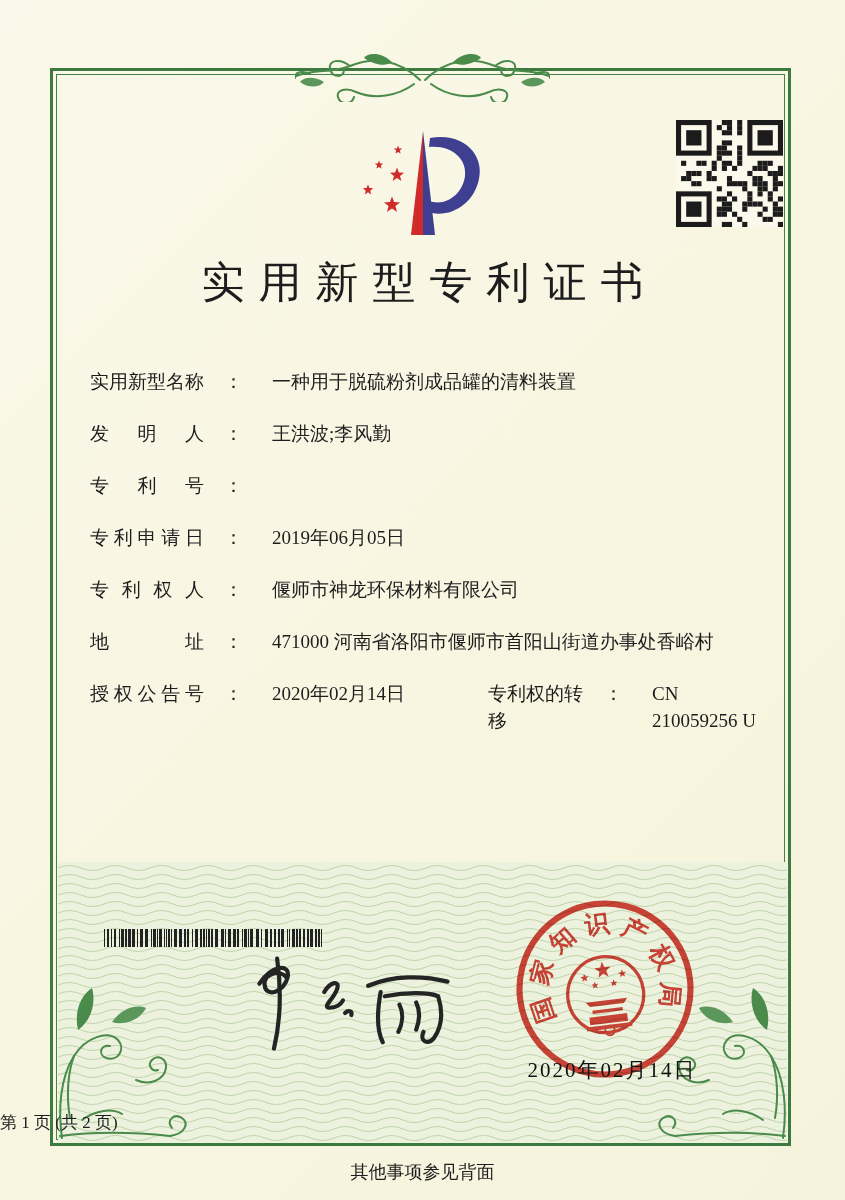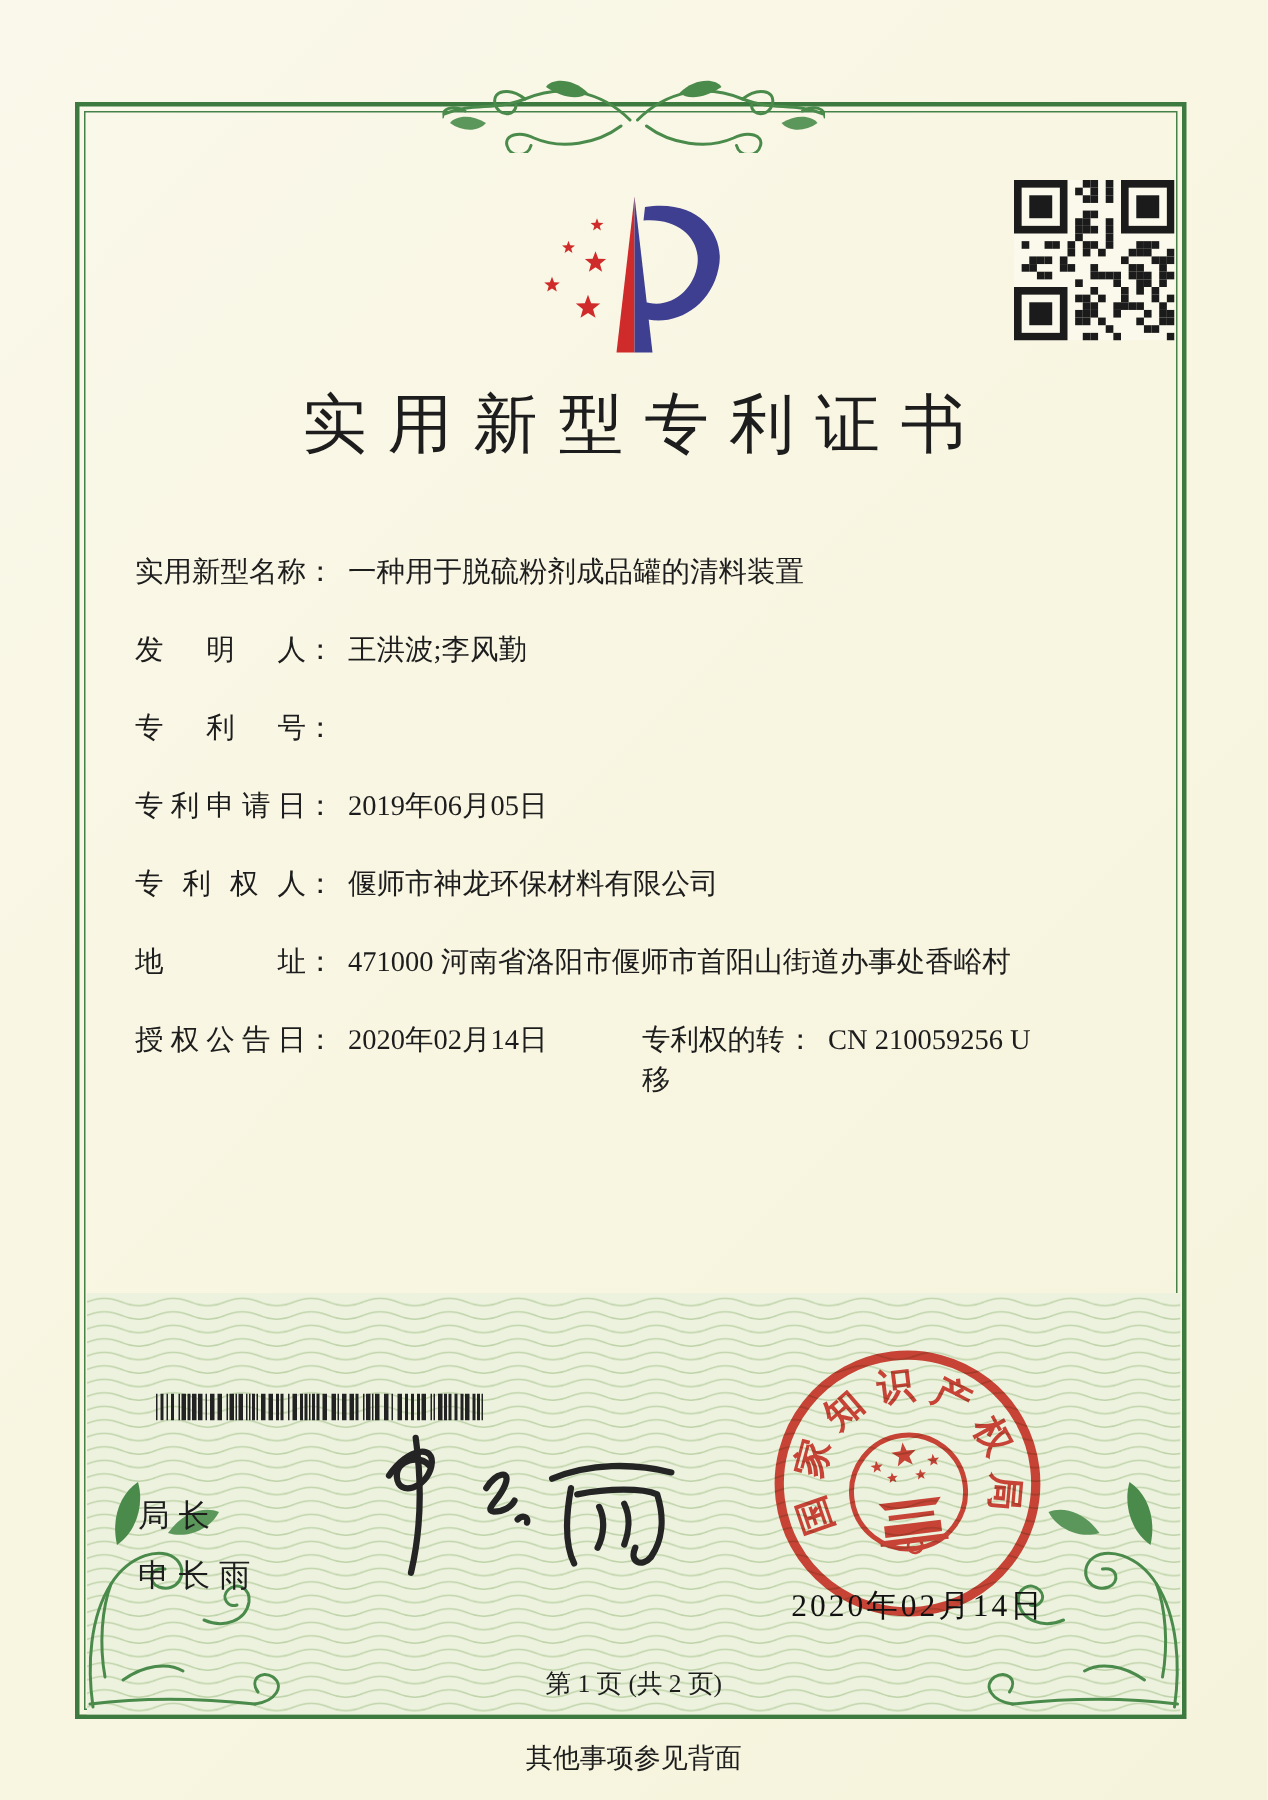--- a/index.html
+++ b/index.html
@@ -9,38 +9,38 @@
   
   .frame{position:absolute;left:50px;top:68px;width:735px;height:1072px;border:3px solid #3c7a40;}
   .frame-inner{position:absolute;inset:3px;border:1px solid #44824a;}
   
   .wave-band{position:absolute;left:58px;top:862px;width:729px;height:281px;z-index:1;}
   
   .cert-no{position:absolute;left:78px;top:130px;font-size:20px;letter-spacing:4px;z-index:2;}
   .title{position:absolute;left:0;top:254px;width:100%;text-align:center;font-size:43px;font-weight:normal;
          letter-spacing:14px;text-indent:14px;z-index:2;}
   .fields{position:absolute;left:90px;top:368px;width:670px;font-size:19px;z-index:2;}
-  .frow{display:flex;line-height:27px;margin-bottom:25px;}
+  .frow{display:flex;line-height:27px;margin-bottom:25px;gap:20px;}
   .flabel{display:inline-block;width:114px;flex:none;text-align:justify;text-align-last:justify;}
   .flabel2{display:inline-block;width:96px;flex:none;}
   .colon{flex:none;margin-right:9px;}
   .fvalue{flex:1;}
   .w-fixed{flex:none;width:196px;}
   .paras{position:absolute;left:88px;top:708px;width:672px;font-size:19px;line-height:32px;
          text-align:justify;z-index:2;}
   .paras p{margin:0;text-indent:2em;}
   .issuer{position:absolute;left:92px;top:990px;font-size:21px;letter-spacing:6px;line-height:40px;z-index:3;}
   .signature{position:absolute;left:228px;top:952px;z-index:3;}
   .barcode{position:absolute;left:104px;top:929px;z-index:3;}
   .qr{position:absolute;left:676px;top:120px;z-index:2;}
   .logo{position:absolute;left:340px;top:124px;z-index:2;}
   .seal{position:absolute;left:510px;top:894px;z-index:3;transform:rotate(-7deg);opacity:.93;mix-blend-mode:multiply;}
   .seal-date{position:absolute;left:512px;top:1056px;width:200px;text-align:center;font-size:21px;
              letter-spacing:2px;color:#111;z-index:4;}
-  .page-footer{position:absolute;left:0;top:1111px;width:100%;text-align:center;font-size:17px;z-index:3;}
+  .page-footer{position:absolute;left:0;top:1111px;width:100%;font-size:17px;z-index:3;}
   .back-note{position:absolute;left:0;top:1160px;width:100%;text-align:center;font-size:18px;z-index:2;font-family:Liberation Mono, monospace;}
   .orn-top{position:absolute;left:295px;top:40px;z-index:2;}
   .orn-bl{position:absolute;left:52px;top:960px;z-index:2;}
   .orn-br{position:absolute;left:653px;top:960px;z-index:2;}
   svg text{font-family:"Liberation Serif","DejaVu Serif",serif;}
 </style>
 </head>
 <body>
 
 <div class="page">
@@ -251,21 +251,21 @@
       <span class="flabel">专利权人</span>
         <span class="colon">：</span>
       <span class="fvalue">偃师市神龙环保材料有限公司</span>
     </div>
     <div class="frow">
       <span class="flabel">地址</span>
         <span class="colon">：</span>
       <span class="fvalue">471000 河南省洛阳市偃师市首阳山街道办事处香峪村</span>
     </div>
     <div class="frow">
-      <span class="flabel">授权公告日</span>
+      <span class="flabel">授权公告号</span>
         <span class="colon">：</span>
       <span class="fvalue w-fixed">2020年02月14日</span>
       <span class="flabel2">专利权的转移</span>
         <span class="colon">：</span>
       <span class="fvalue">CN 210059256 U</span>
     </div>
   </div>
 
 
   <svg id="bc-svg" class="barcode" width="222" height="18" viewBox="0 0 222 18">
@@ -323,24 +323,20 @@
       <rect x="192" y="0" width="2" height="18" fill="#222"></rect>
       <rect x="195" y="0" width="2" height="18" fill="#222"></rect>
       <rect x="199" y="0" width="2" height="18" fill="#222"></rect>
       <rect x="203" y="0" width="2" height="18" fill="#222"></rect>
       <rect x="206" y="0" width="3" height="18" fill="#222"></rect>
       <rect x="211" y="0" width="2" height="18" fill="#222"></rect>
       <rect x="214" y="0" width="2" height="18" fill="#222"></rect>
       <rect x="217" y="0" width="1" height="18" fill="#222"></rect>
     </svg>
 
-  <div class="issuer">
-    <div>局长</div>
-    <div>申长雨</div>
-  </div>
 
   <svg class="signature" width="230" height="100" viewBox="0 0 220 95">
     <g stroke="#242424" stroke-width="4" fill="none" stroke-linecap="round" stroke-linejoin="round">
       <path d="M30 30 C42 12 60 10 57 24 C54 38 36 44 35 31 C34 20 50 16 56 24"></path>
       <path d="M47 6 C50 28 52 58 44 92"></path>
       <path d="M92 38 C98 28 108 26 104 36 C100 46 90 52 97 53 C103 53 108 50 110 46"></path>
       <path d="M112 58 C115 55 119 56 118 60"></path>
       <path d="M134 32 C158 22 186 22 210 28"></path>
       <path d="M146 38 C142 60 143 76 148 86"></path>
       <path d="M150 42 C170 38 192 38 201 42 C206 58 204 72 197 82 C191 89 183 85 187 76"></path>

